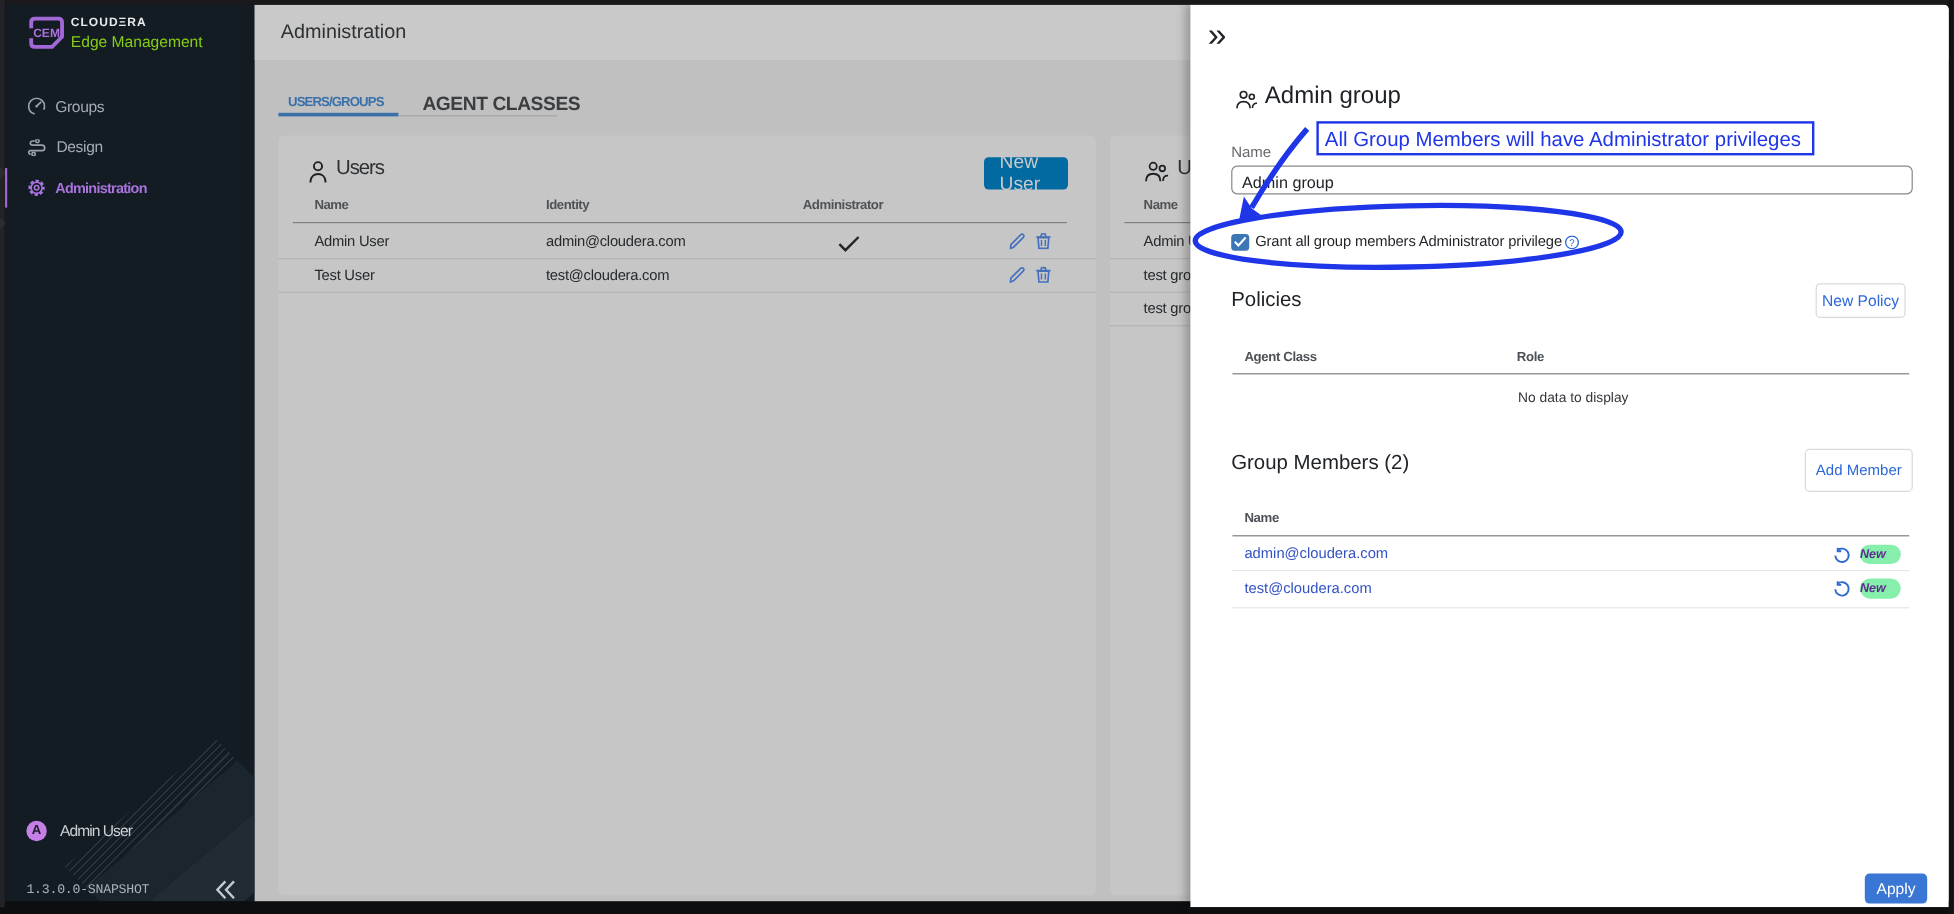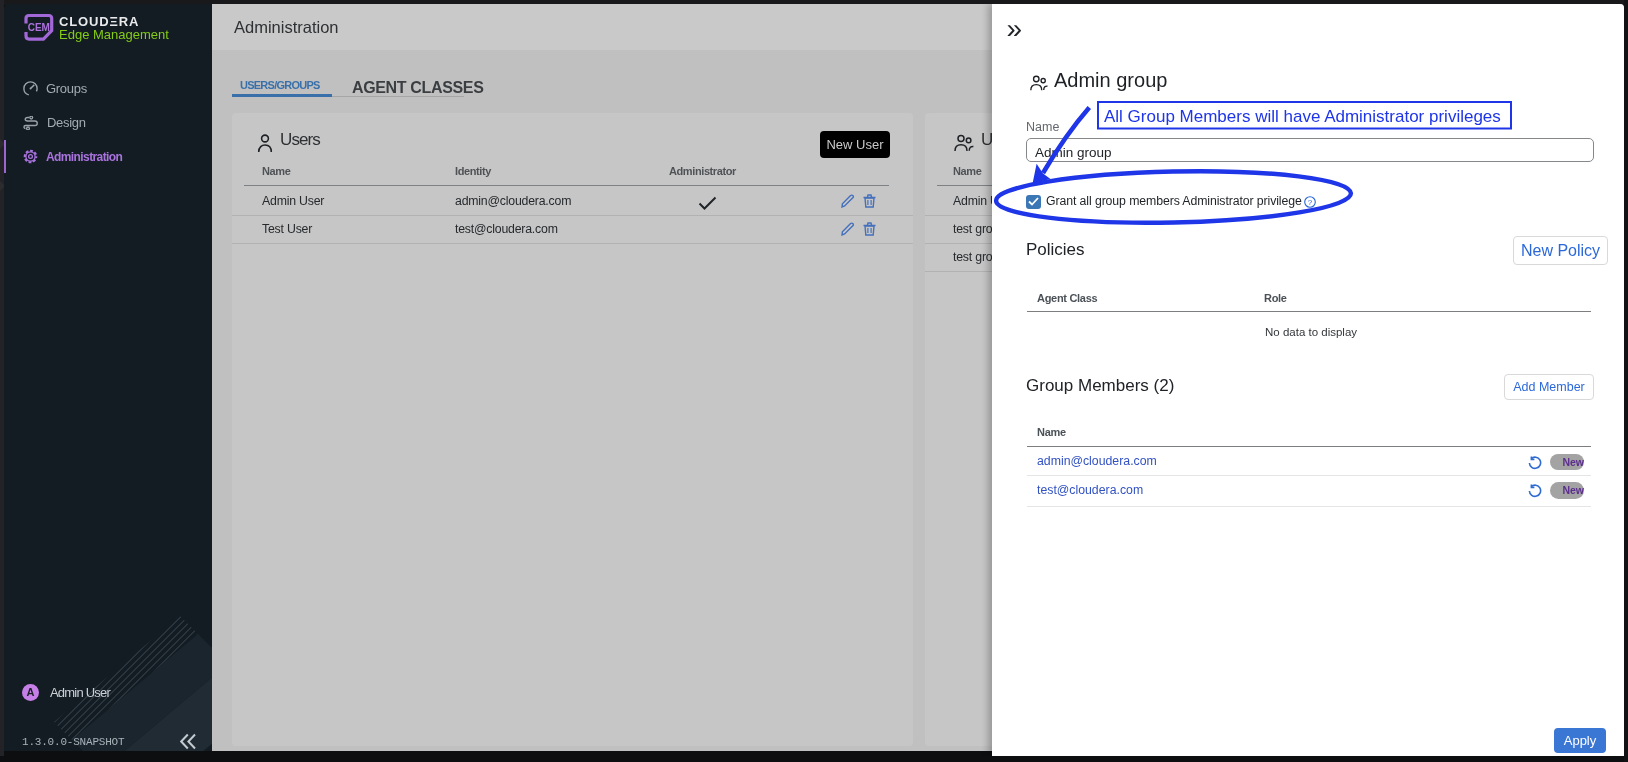--- a/index.html
+++ b/index.html
@@ -17,21 +17,21 @@
   #main { position:absolute; left:208px; top:0; width:1412px; height:747px; background:#c0c0c0; }
   #header-band { position:absolute; left:0; top:0; width:1412px; height:46px; background:#c9c9c9; }
   .card { position:absolute; top:109px; background:#c6c6c6; border-radius:4px; }
   .dimtxt { color:#2e3134; }
   .rowtxt { font-size:12.3px; letter-spacing:-0.2px; color:#262a2d; }
   .dth { font-size:11px; font-weight:bold; letter-spacing:-0.4px; color:#4f5356; }
 
   #drawer { position:absolute; left:988px; top:0; width:632px; height:752px; background:#ffffff; box-shadow:-4px 0 7px rgba(0,0,0,0.24); border-radius:0 4px 0 0; }
   .btn-outline { position:absolute; background:#fff; border:1px solid #d9d9d9; border-radius:4px; color:#2c68da; font-size:12.5px; display:flex; align-items:center; justify-content:center; }
   .thead { font-size:11px; font-weight:bold; letter-spacing:-0.3px; color:#4b5157; }
-  .chip { position:absolute; width:34px; height:16.5px; border-radius:9px; background:#a3a3a3; color:#5c2e8e; font-weight:bold; font-size:10.5px; text-align:right; line-height:16.5px; }
+  .chip { position:absolute; width:34px; height:16.5px; border-radius:9px; background:#86efac; color:#5c2e8e; font-weight:bold; font-size:10.5px; text-align:left; line-height:16.5px;font-style:italic; }
   .link { font-size:12.3px; color:#3252c3; }
 </style>
 </head>
 <body>
 <div id="page">
   <div class="abs" style="left:0;top:0;width:1628px;height:5px;background:#19191b;"></div>
   <div class="abs" style="left:0;top:0;width:4px;height:756px;background:#232327;"></div>
   <div class="abs" style="left:1624px;top:0;width:4px;height:762px;background:#121214;"></div>
   <div class="abs" style="left:0;top:139px;width:0;height:0;border-left:5px solid #2c2c2e;border-top:5px solid transparent;border-bottom:5px solid transparent;"></div>
   <div class="abs" style="left:0;top:181px;width:0;height:0;border-left:5px solid #2c2c2e;border-top:5px solid transparent;border-bottom:5px solid transparent;"></div>
@@ -46,21 +46,21 @@
     <div class="abs" style="left:140px;top:75px;font-size:16px;font-weight:bold;color:#3b3e41;letter-spacing:-0.35px;">AGENT CLASSES</div>
     <div class="abs" style="left:20px;top:90px;width:100px;height:2.5px;background:#3a70aa;"></div>
     <div class="abs" style="left:120px;top:91.5px;width:132px;height:1px;background:#a6a6a6;"></div>
 
     <div class="card" style="left:20px;width:681px;height:633px;">
       <svg class="abs" style="left:25px;top:20px;" width="16" height="20" viewBox="0 0 16 20">
             <circle cx="8" cy="5.5" r="3.4" fill="none" stroke="#1f2226" stroke-width="1.6"></circle>
             <path d="M1.7 19 C1.7 13.8 5 12 8 12 C11 12 14.3 13.8 14.3 19" fill="none" stroke="#1f2226" stroke-width="1.6"></path>
           </svg>
       <div class="abs dimtxt" style="left:48px;top:17px;font-size:17px;letter-spacing:-0.9px;">Users</div>
-      <div class="abs" style="left:588px;top:18px;width:70px;height:27px;background:#000000;border-radius:4px;color:#c9c9c9;font-size:13px;display:flex;align-items:center;justify-content:center;">New User</div>
+      <div class="abs" style="left:588px;top:18px;width:70px;height:27px;background:#0369a1;border-radius:4px;color:#c9c9c9;font-size:16px;display:flex;align-items:center;justify-content:center;padding-left:13px;">New User</div>
       <div class="abs dth" style="left:30px;top:52px;">Name</div>
       <div class="abs dth" style="left:223px;top:52px;">Identity</div>
       <div class="abs dth" style="left:437px;top:52px;">Administrator</div>
       <div class="abs" style="left:12px;top:71.5px;width:645px;height:1px;background:#7e8184;"></div>
       <div class="abs rowtxt" style="left:30px;top:80.8px;">Admin User</div>
       <div class="abs rowtxt" style="left:223px;top:80.8px;">admin@cloudera.com</div>
       <svg class="abs" style="left:466px;top:83px;" width="19" height="14" viewBox="0 0 19 14">
             <path d="M1.5 7.5 L6.5 12.5 L17.5 1.5" fill="none" stroke="#222528" stroke-width="2"></path>
           </svg>
       <svg class="abs" style="left:609px;top:81px;" width="13" height="14" viewBox="0 0 13 14">
@@ -108,21 +108,21 @@
     <div class="abs" style="left:0;top:560px;width:208px;height:187px;">
       <div class="abs" style="left:0;top:0;width:208px;height:187px;background:repeating-linear-gradient(135deg,#29343d 0 1.3px,transparent 1.3px 4.9px);clip-path:polygon(50px 158px,176px 52px,194px 70px,68px 176px);"></div>
       <div class="abs" style="left:0;top:0;width:208px;height:187px;background:#1a252d;clip-path:polygon(68px 176px,194px 70px,224px 100px,98px 206px);"></div>
       <div class="abs" style="left:0;top:0;width:208px;height:187px;background:#202b34;clip-path:polygon(98px 206px,224px 100px,260px 136px,134px 242px);"></div>
     </div>
 
     <svg class="abs" style="left:20px;top:9px;" width="30" height="29" viewBox="0 0 30 28">
       <path d="M2 18.4 L2 22.6 Q2 25.6 5 25.6 L19.4 25.6 L27.7 17.1 L27.7 5 Q27.7 2 24.7 2 L5 2 Q2 2 2 5 L2 10" fill="none" stroke="#a368d8" stroke-width="3.2"></path>
       <text x="14.8" y="17.6" text-anchor="middle" font-size="10" font-weight="bold" fill="#ab72dc" font-family="Liberation Sans">CEM</text>
     </svg>
-    <div class="abs" style="left:55px;top:10px;font-size:13px;font-weight:bold;letter-spacing:0.85px;color:#e8eaec;">CLOUDΞRA</div>
+    <div class="abs" style="left:55px;top:10px;font-size:10px;font-weight:bold;letter-spacing:0.85px;color:#e8eaec;">CLOUDΞRA</div>
     <div class="abs" style="left:55px;top:22.5px;font-size:13px;color:#84cc16;">Edge Management</div>
 
     <div class="menu-item" style="top:68.7px;">
       <svg width="15" height="15" viewBox="0 0 15 15">
             <circle cx="7.5" cy="7.5" r="6.6" fill="none" stroke="#9aa1a8" stroke-width="1.4" stroke-dasharray="33 9" stroke-dashoffset="-12"></circle>
             <path d="M7.5 7.5 L11.3 3.9" stroke="#9aa1a8" stroke-width="1.5"></path>
             <circle cx="7.5" cy="7.5" r="1" fill="#9aa1a8"></circle>
           </svg>
       <span>Groups</span>
     </div>
@@ -171,28 +171,28 @@
     <svg class="abs" style="left:36px;top:193px;" width="11" height="9" viewBox="0 0 11 9">
           <path d="M1 4.5 L4 7.5 L10 1" fill="none" stroke="#fff" stroke-width="1.8"></path>
         </svg>
     <div class="abs" style="left:54px;top:189.8px;font-size:12.3px;letter-spacing:-0.1px;color:#1f2226;">Grant all group members Administrator privilege</div>
     <svg class="abs" style="left:312px;top:191.5px;" width="12" height="12" viewBox="0 0 12 12">
           <circle cx="6" cy="6" r="5.3" fill="none" stroke="#2a66d4" stroke-width="1.1"></circle>
           <text x="6" y="8.8" text-anchor="middle" font-size="8" fill="#2a66d4" font-family="Liberation Sans">?</text>
         </svg>
 
     <div class="abs" style="left:34px;top:236px;font-size:17px;color:#202327;">Policies</div>
-    <div class="btn-outline" style="left:521px;top:232px;width:95px;height:29px;font-size:16px;">New Policy</div>
+    <div class="btn-outline" style="left:521px;top:232px;width:75px;height:29px;font-size:13px;">New Policy</div>
     <div class="abs thead" style="left:45px;top:288px;">Agent Class</div>
     <div class="abs thead" style="left:272px;top:288px;">Role</div>
     <div class="abs" style="left:35px;top:307px;width:564px;height:1px;background:#7c7e80;"></div>
     <div class="abs" style="left:273px;top:321.5px;font-size:11.5px;color:#34373b;">No data to display</div>
 
     <div class="abs" style="left:34px;top:372px;font-size:17px;color:#202327;">Group Members (2)</div>
-    <div class="btn-outline" style="left:512px;top:370px;width:90px;height:26px;">Add Member</div>
+    <div class="btn-outline" style="left:512px;top:370px;width:90px;height:36px;">Add Member</div>
     <div class="abs thead" style="left:45px;top:421.5px;">Name</div>
     <div class="abs" style="left:35px;top:441.5px;width:564px;height:1px;background:#7c7e80;"></div>
     <div class="abs link" style="left:45px;top:450.4px;">admin@cloudera.com</div>
     <svg class="abs" style="left:536px;top:451.6px;" width="14" height="14" viewBox="0 0 14 14">
           <path d="M3.2 2.6 A 5.6 5.6 0 1 1 1.4 7" fill="none" stroke="#2f6bd0" stroke-width="1.6"></path>
           <path d="M3.4 0.4 L3.4 3.4 L6.4 3.4" fill="none" stroke="#2f6bd0" stroke-width="1.6"></path>
         </svg>
     <div class="chip" style="left:558px;top:449.7px;">New</div>
     <div class="abs" style="left:35px;top:470.5px;width:564px;height:1px;background:#e5e5e5;"></div>
     <div class="abs link" style="left:45px;top:479px;">test@cloudera.com</div>

